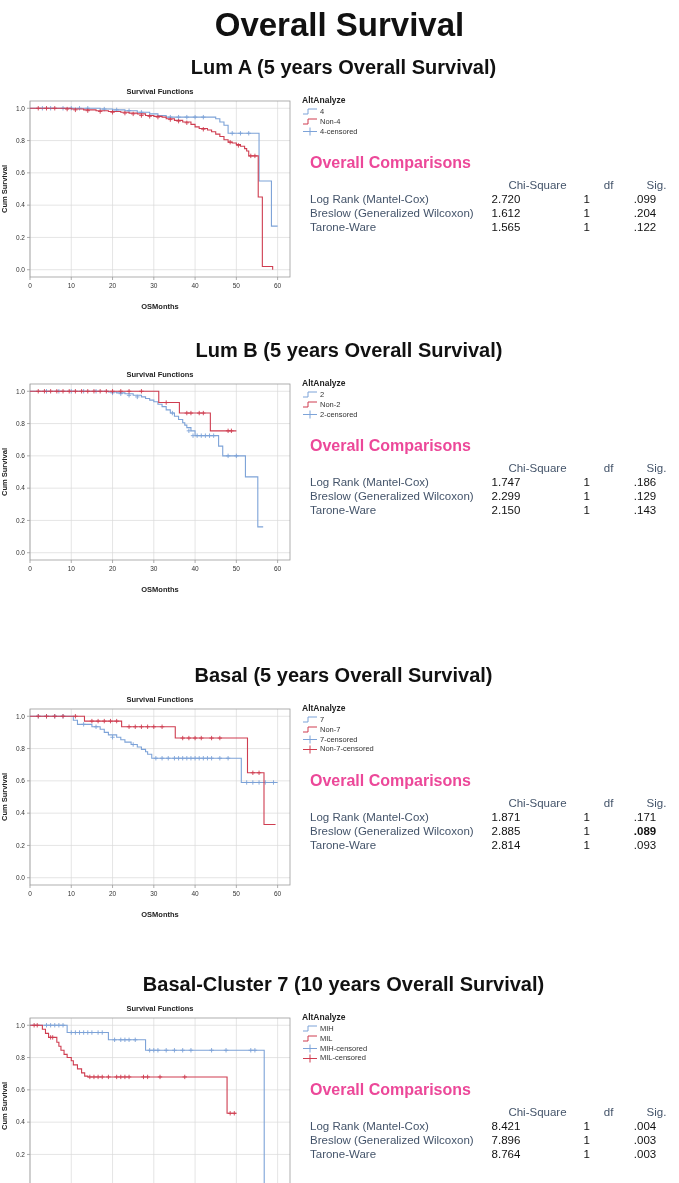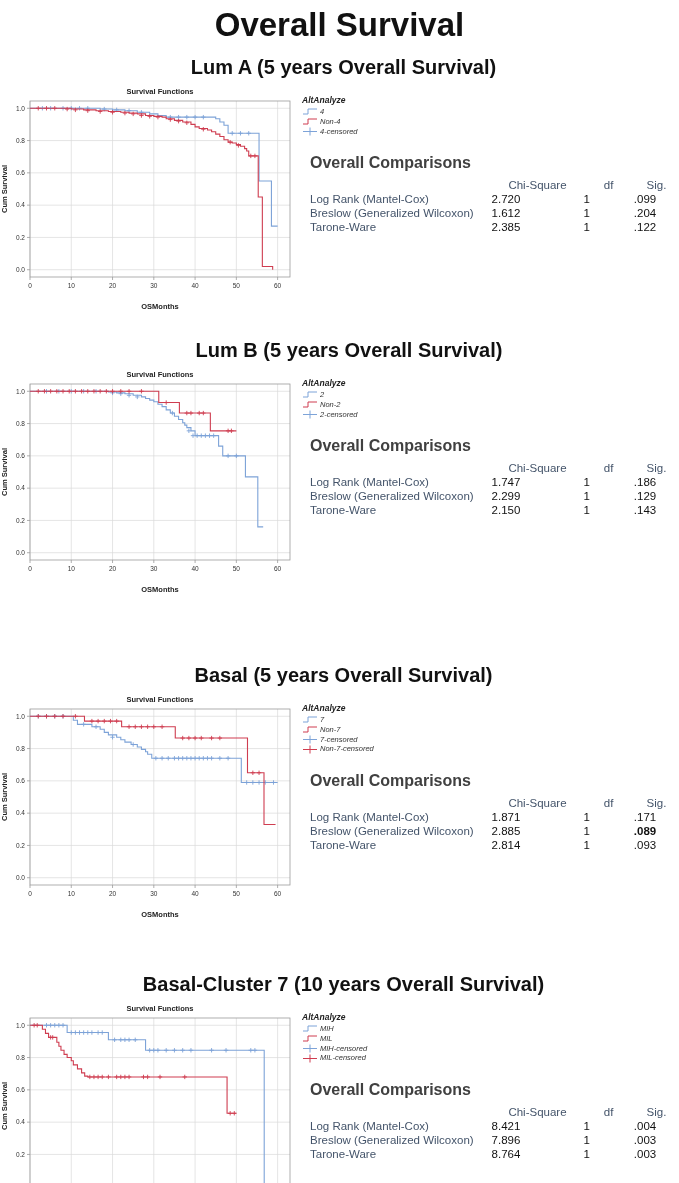--- a/index.html
+++ b/index.html
@@ -6,26 +6,26 @@
   body{width:679px;font-family:"Liberation Sans",sans-serif;color:#1a1a1a;}
   h1[data-name="page-title"]{font-size:33px;font-weight:bold;text-align:center;margin:6px 0 12px 0;color:#111;}
   .panel{width:679px;}
   .panel-title{font-size:20px;font-weight:bold;text-align:center;margin:10px 0 6px 8px;color:#111;}
   .panel:nth-of-type(2) .panel-title{margin-top:20px;padding-left:11px;}
   .panel:nth-of-type(3) .panel-title{margin-top:62px;}
   .panel:nth-of-type(4) .panel-title{margin-top:46px;}
   .panel-body{display:flex;align-items:flex-start;}
   .chart-wrap{width:302px;flex:none;}
   .right-col{flex:1;min-width:0;}
-  .legend{margin:10px 0 0 0;font-style:italic;}
+  .legend{margin:10px 0 0 0;}
   .legend-title{font-size:8.5px;font-weight:bold;color:#222;margin-bottom:2px;}
   .legend-item{display:flex;align-items:center;gap:2px;font-size:7.5px;color:#333;line-height:1.3;}
   .legend-item svg{flex:none;}
   .comparisons{margin-top:18px;}
-  .comparisons h3{font-size:16px;font-weight:bold;color:#404040;margin:0 0 6px 8px;}
+  .comparisons h3{font-size:16px;font-weight:bold;color:#ec4899;margin:0 0 6px 8px;}
   table.cmp{border-collapse:collapse;margin-left:8px;font-size:11.5px;}
   table.cmp th{font-weight:normal;color:#44546a;text-align:center;padding:1px 0;}
   table.cmp td{color:#111;padding:1px 0;}
   table.cmp td.lbl{color:#44546a;}
   td.c-label,th.c-label{width:186px;}
   td.c-chi,th.c-chi{width:94px;}
   td.c-df,th.c-df{width:52px;}
   td.c-sig,th.c-sig{width:46px;}
   .sig-red{color:#e31212;}
   .sig-bold{font-weight:bold;}
@@ -210,21 +210,21 @@
                 <td class="c-sig sig sig-red" data-name="sig-value">.099</td>
               </tr>
               <tr data-name="table-row">
                 <td class="lbl c-label" data-name="test-label">Breslow (Generalized Wilcoxon)</td>
                 <td class="c-chi" data-name="chi-square-value">1.612</td>
                 <td class="c-df" data-name="df-value">1</td>
                 <td class="c-sig sig" data-name="sig-value">.204</td>
               </tr>
               <tr data-name="table-row">
                 <td class="lbl c-label" data-name="test-label">Tarone-Ware</td>
-                <td class="c-chi" data-name="chi-square-value">2.385</td>
+                <td class="c-chi" data-name="chi-square-value">1.565</td>
                 <td class="c-df" data-name="df-value">1</td>
                 <td class="c-sig sig" data-name="sig-value">.122</td>
               </tr>
             </tbody>
           </table>
         </div>
       </div>
     </div>
   </section>
 

